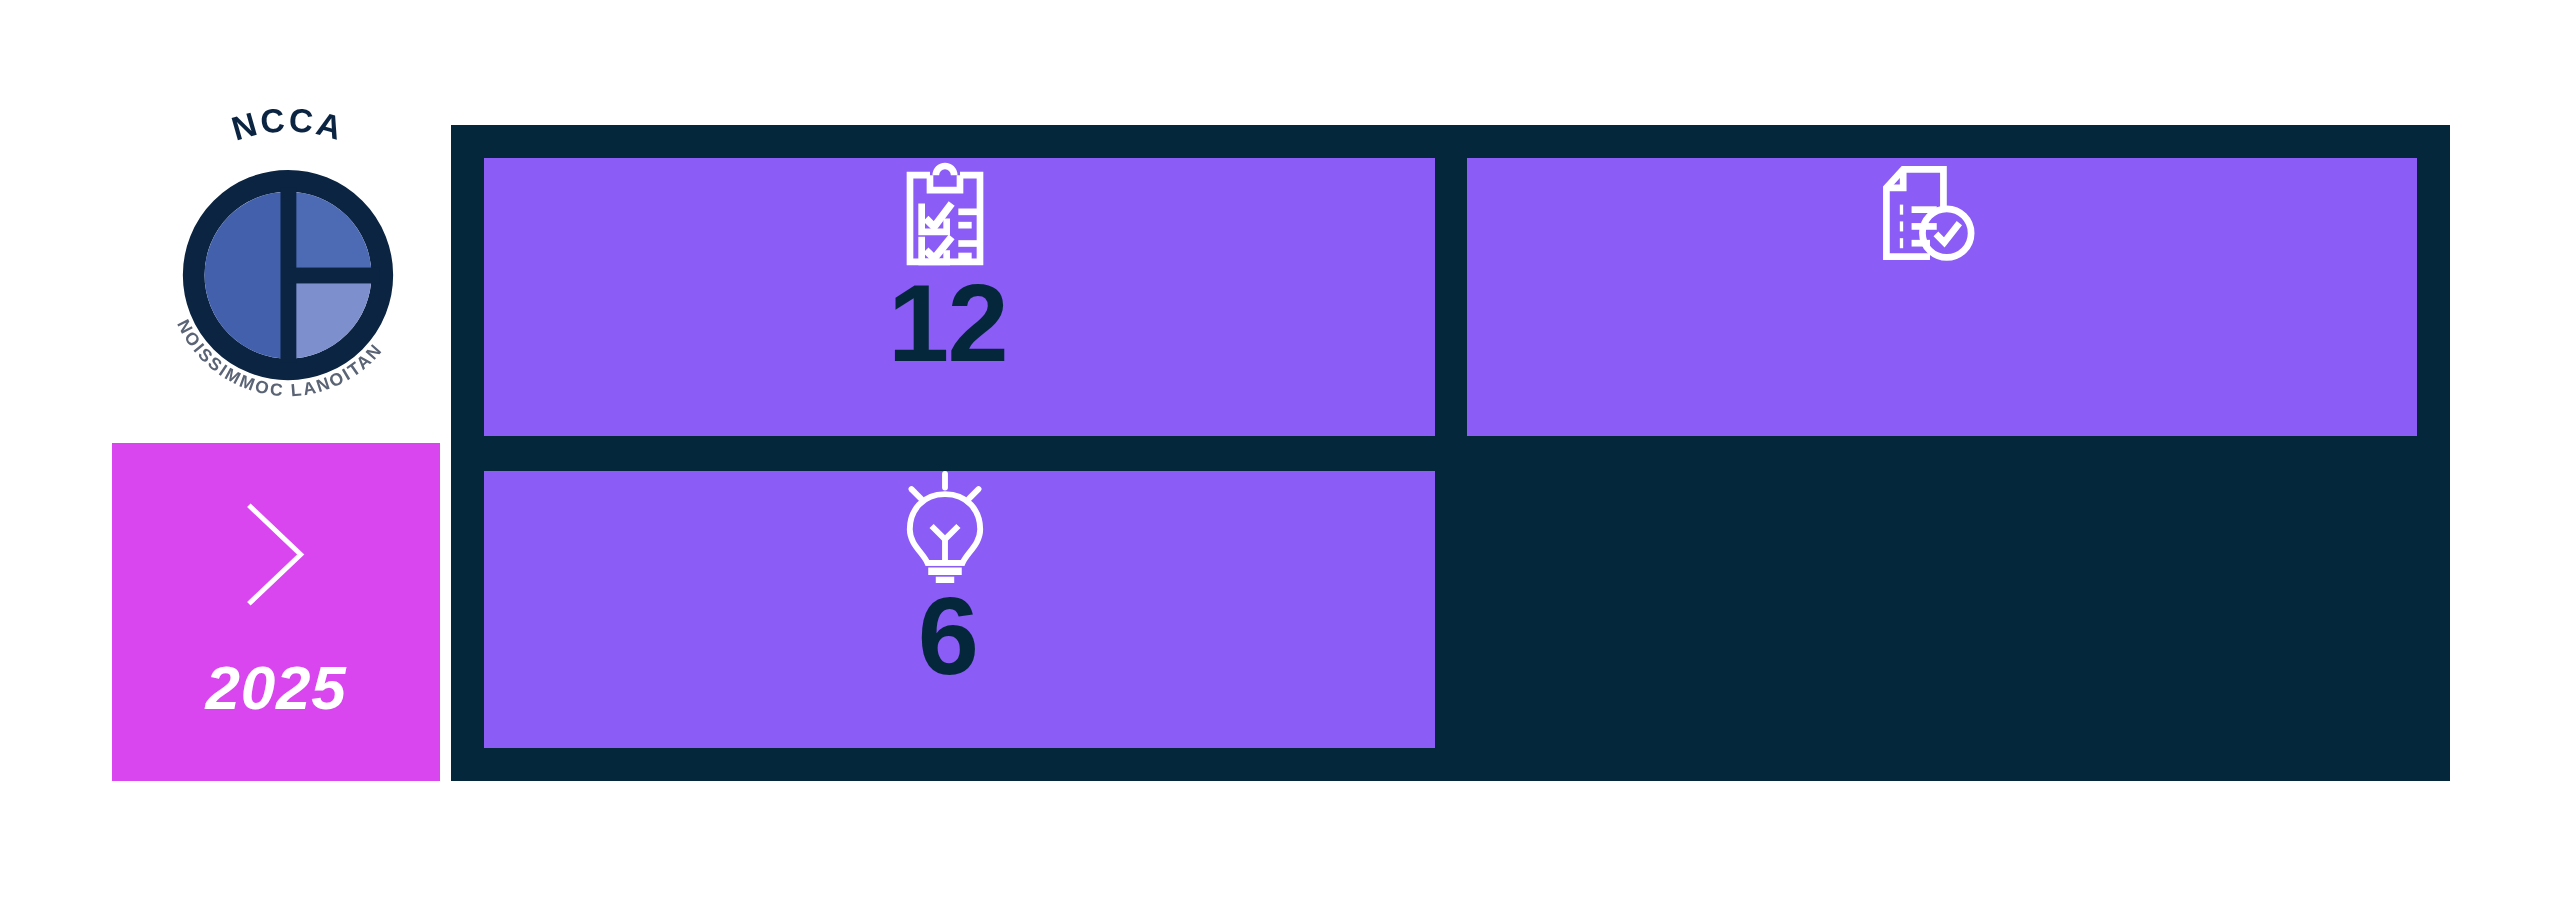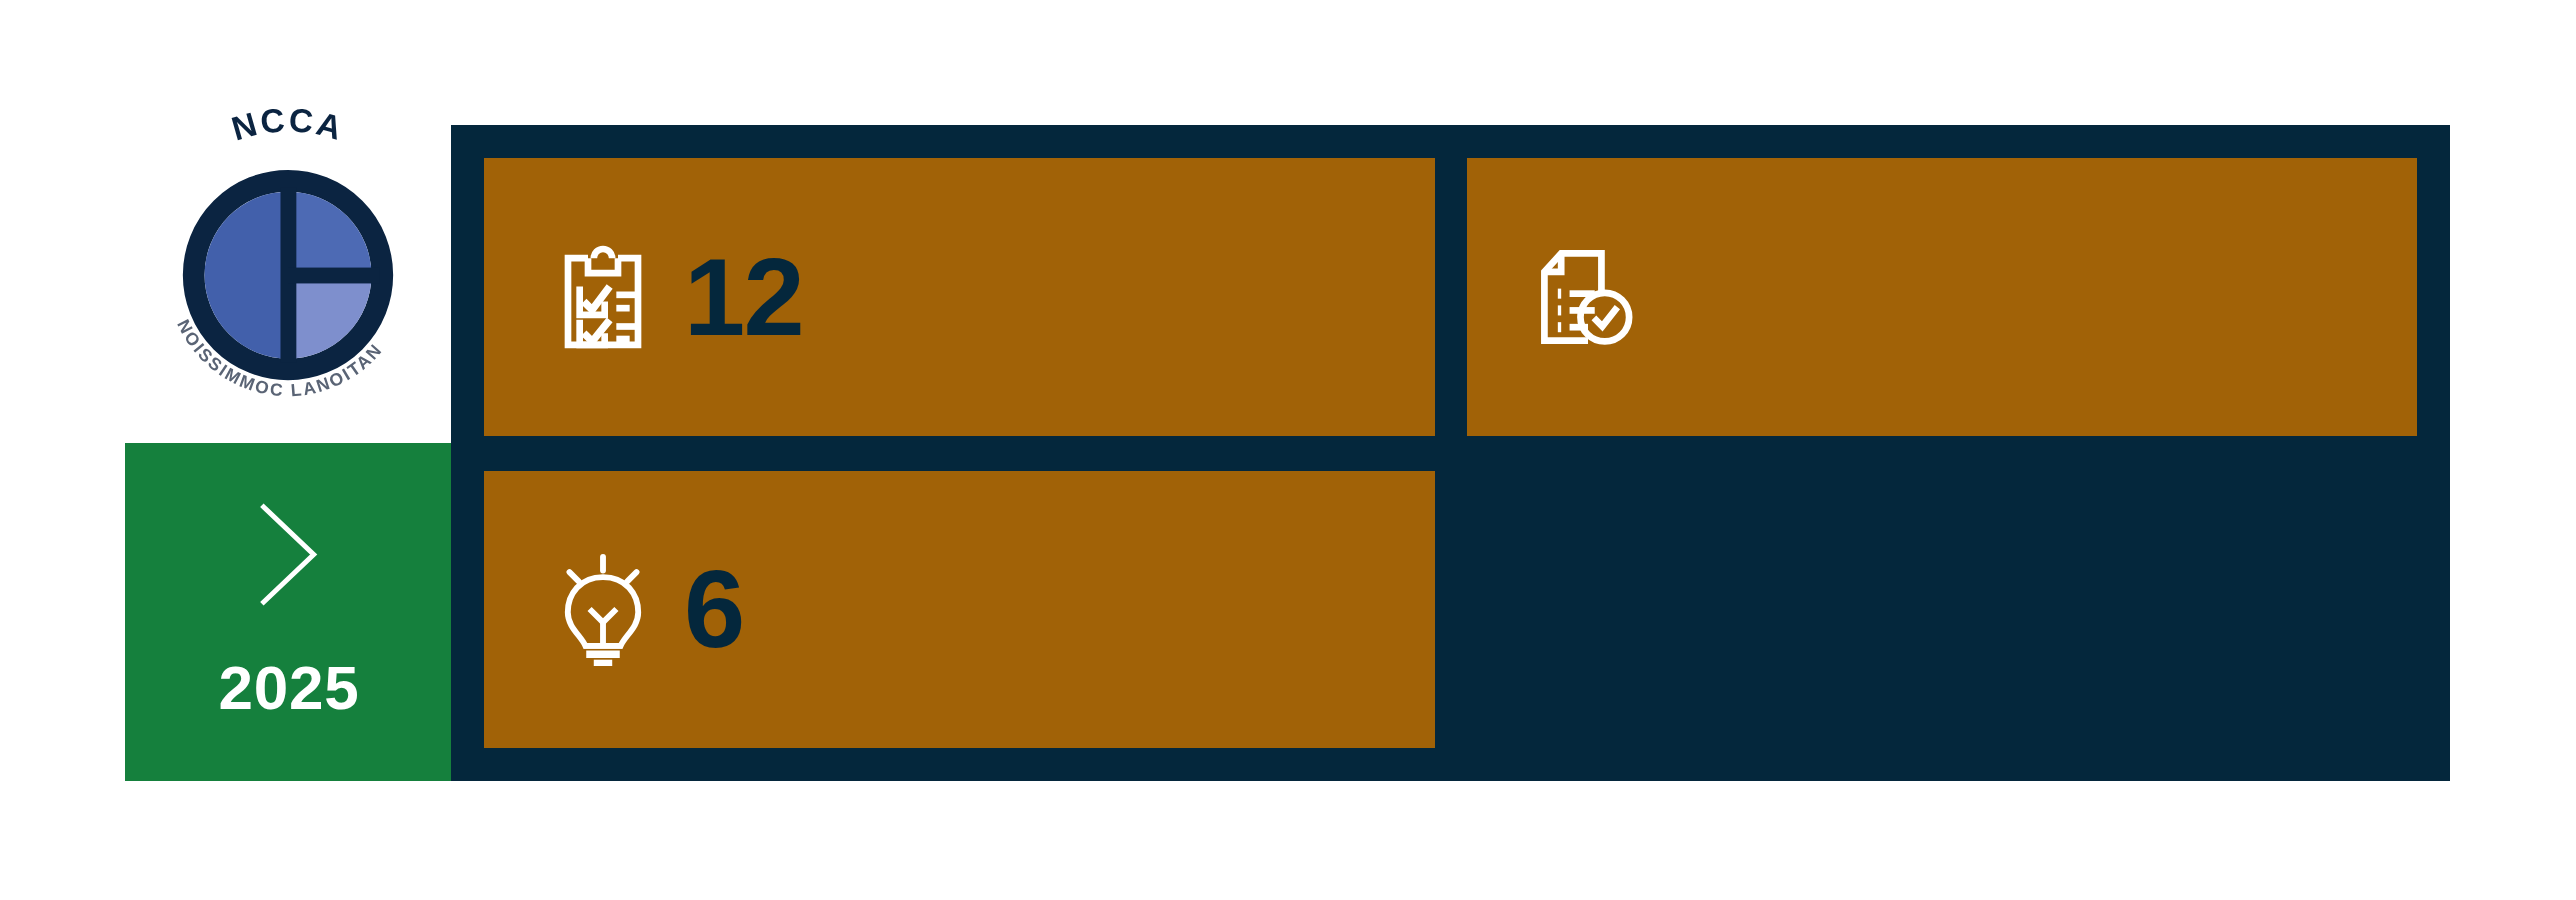--- a/index.html
+++ b/index.html
@@ -20,29 +20,30 @@
     position: absolute;
     left: 125px;
     top: 104px;
     width: 326px;
     height: 338px;
   }
   #ncca-logo-svg { display: block; width: 326px; height: 338px; }
 
   #year-panel {
     position: absolute;
-    left: 125px;
+    left: 112px;
     top: 443px;
     width: 328px;
     height: 338px;
-    background: #15803d;
+    background: #d946ef;
     display: flex;
     flex-direction: column;
     align-items: center;
     justify-content: flex-start;
+    font-style: italic;
   }
   #year-chevron {
     margin-top: 57px;
     width: 75px;
     height: 109px;
   }
   #year-label {
     margin-top: 48px;
     color: #ffffff;
     font-size: 62px;
@@ -62,25 +63,24 @@
     background: #04273c;
     display: grid;
     grid-template-columns: 1fr 1fr;
     grid-template-rows: 1fr 1fr;
     gap: 35px 32px;
     padding: 33px;
     box-sizing: border-box;
   }
 
   .stat-card {
-    background: #a16207;
+    background: #8b5cf6;
     display: flex;
-    flex-direction: row;
+    flex-direction: column;
     align-items: center;
-    padding-left: 65px;
     box-sizing: border-box;
   }
 
   .stat-icon {
     flex: 0 0 auto;
     width: 107px;
     height: 110px;
     display: flex;
     align-items: center;
     justify-content: center;

